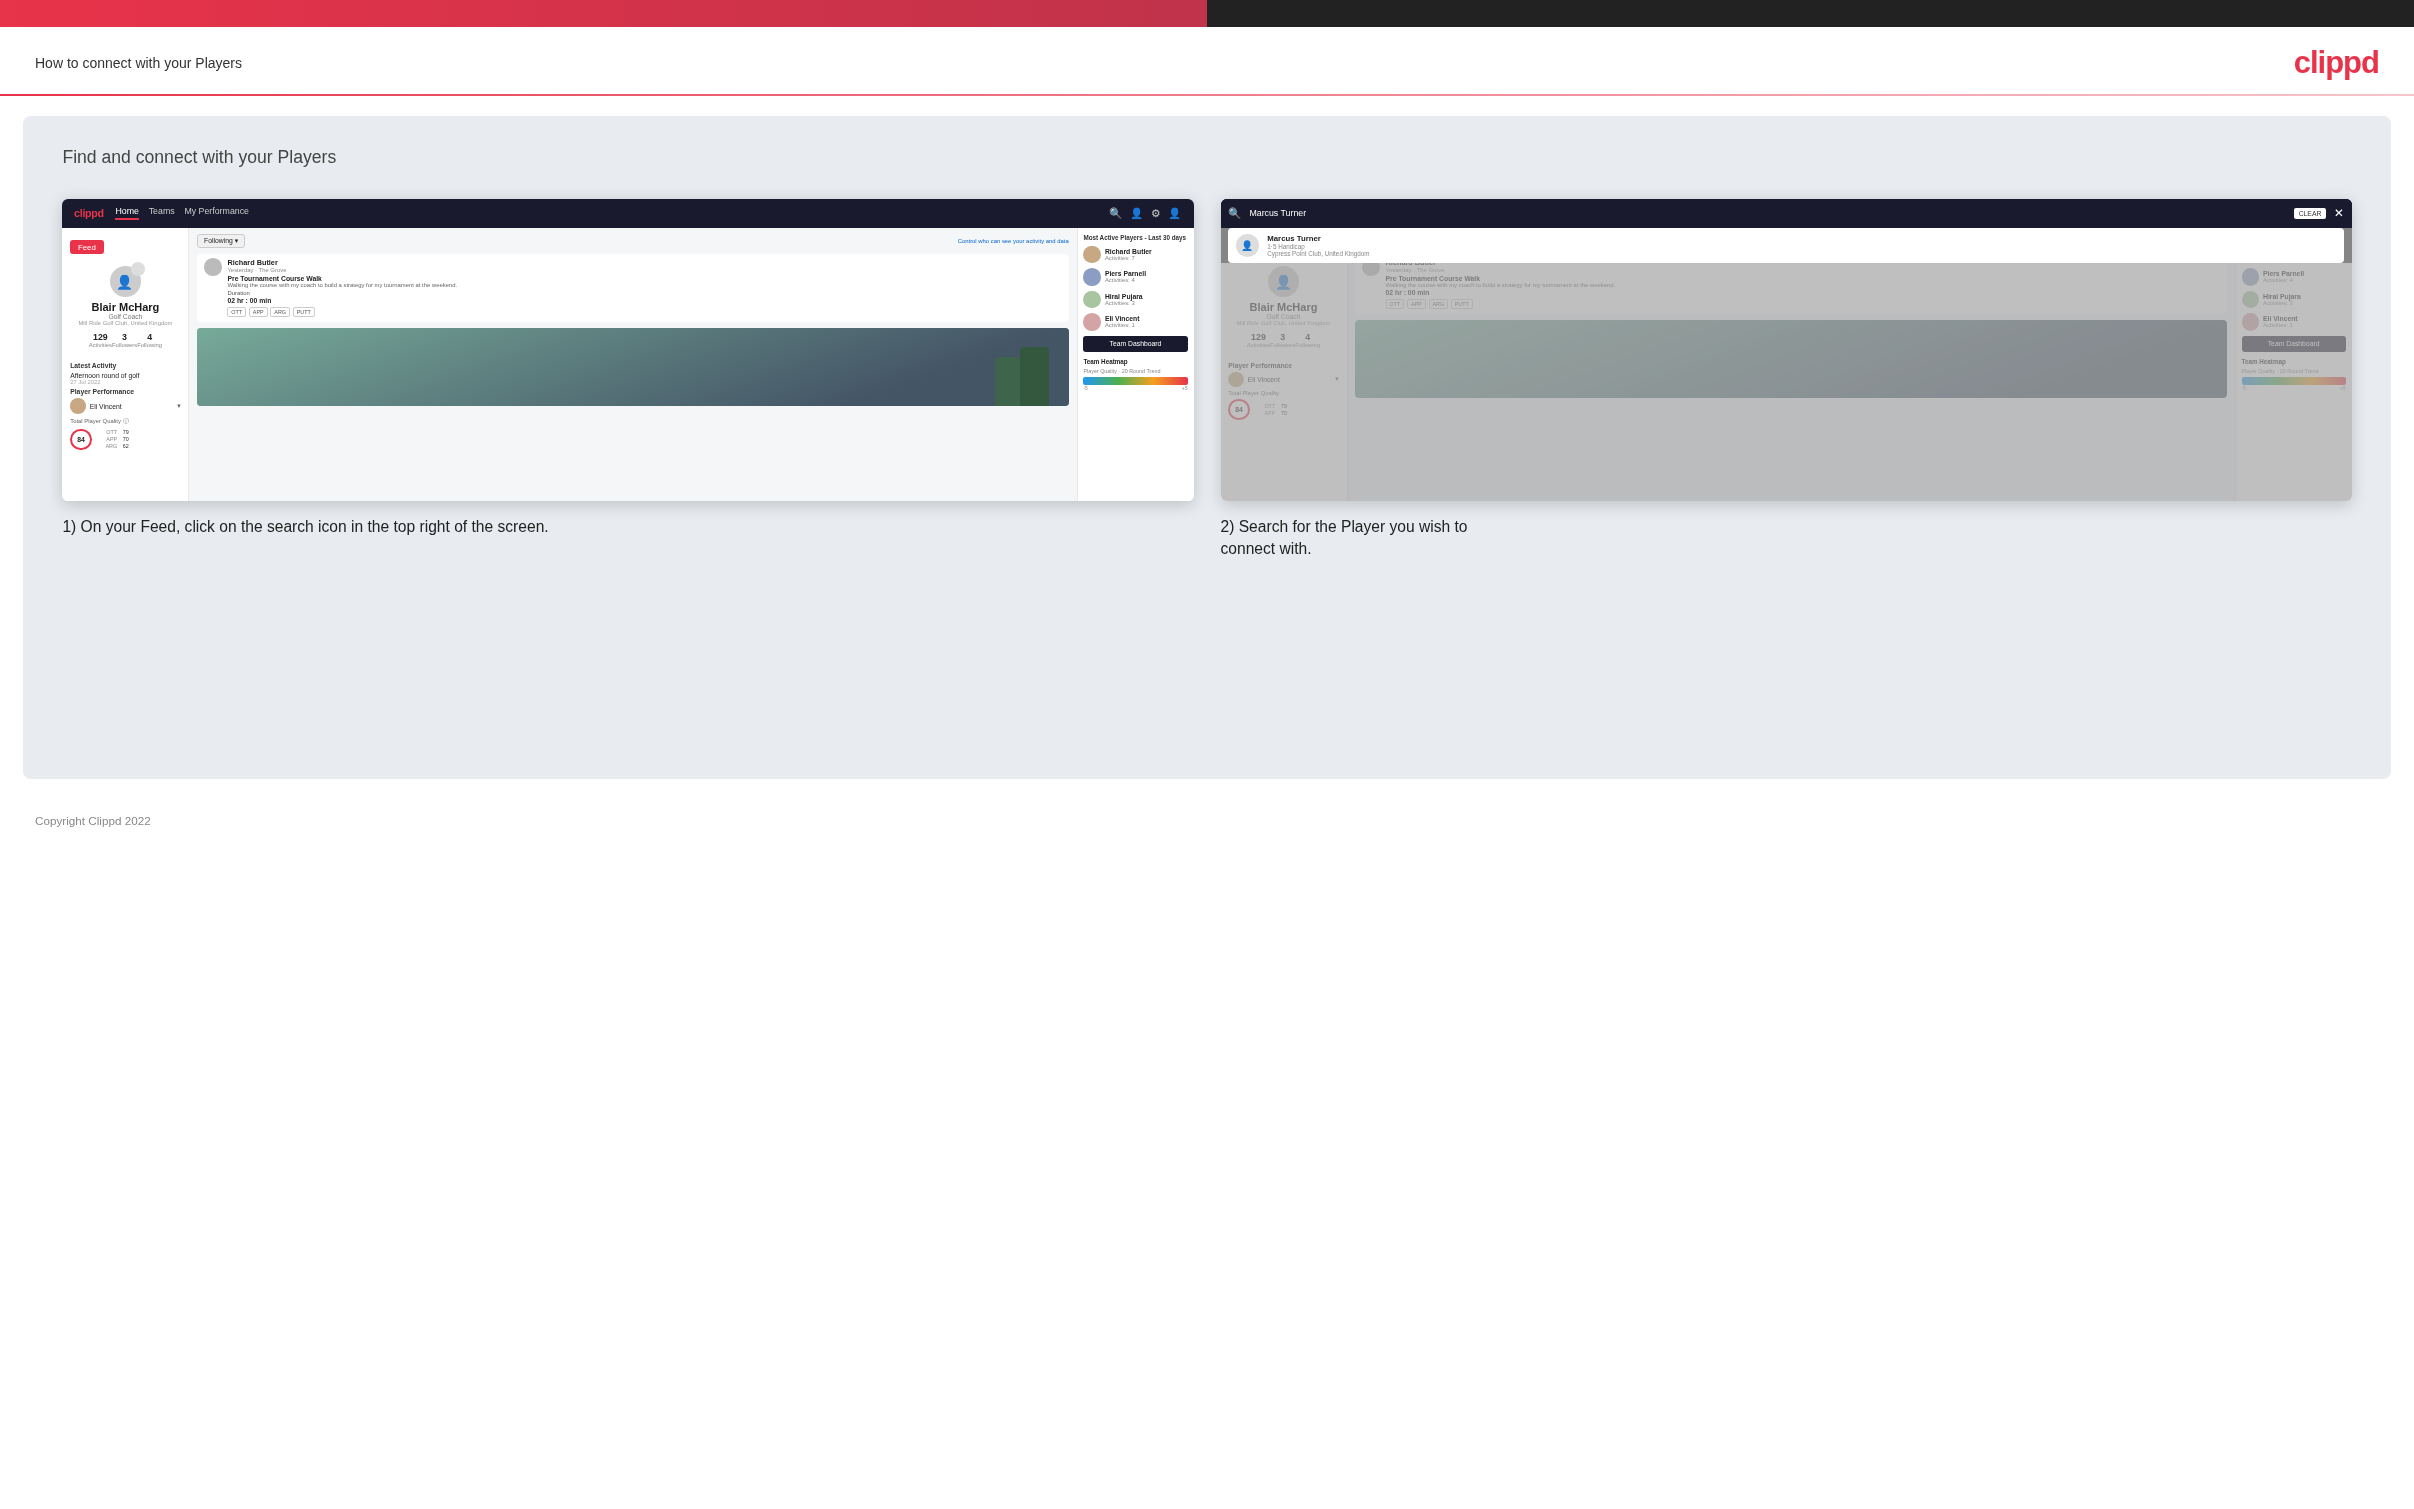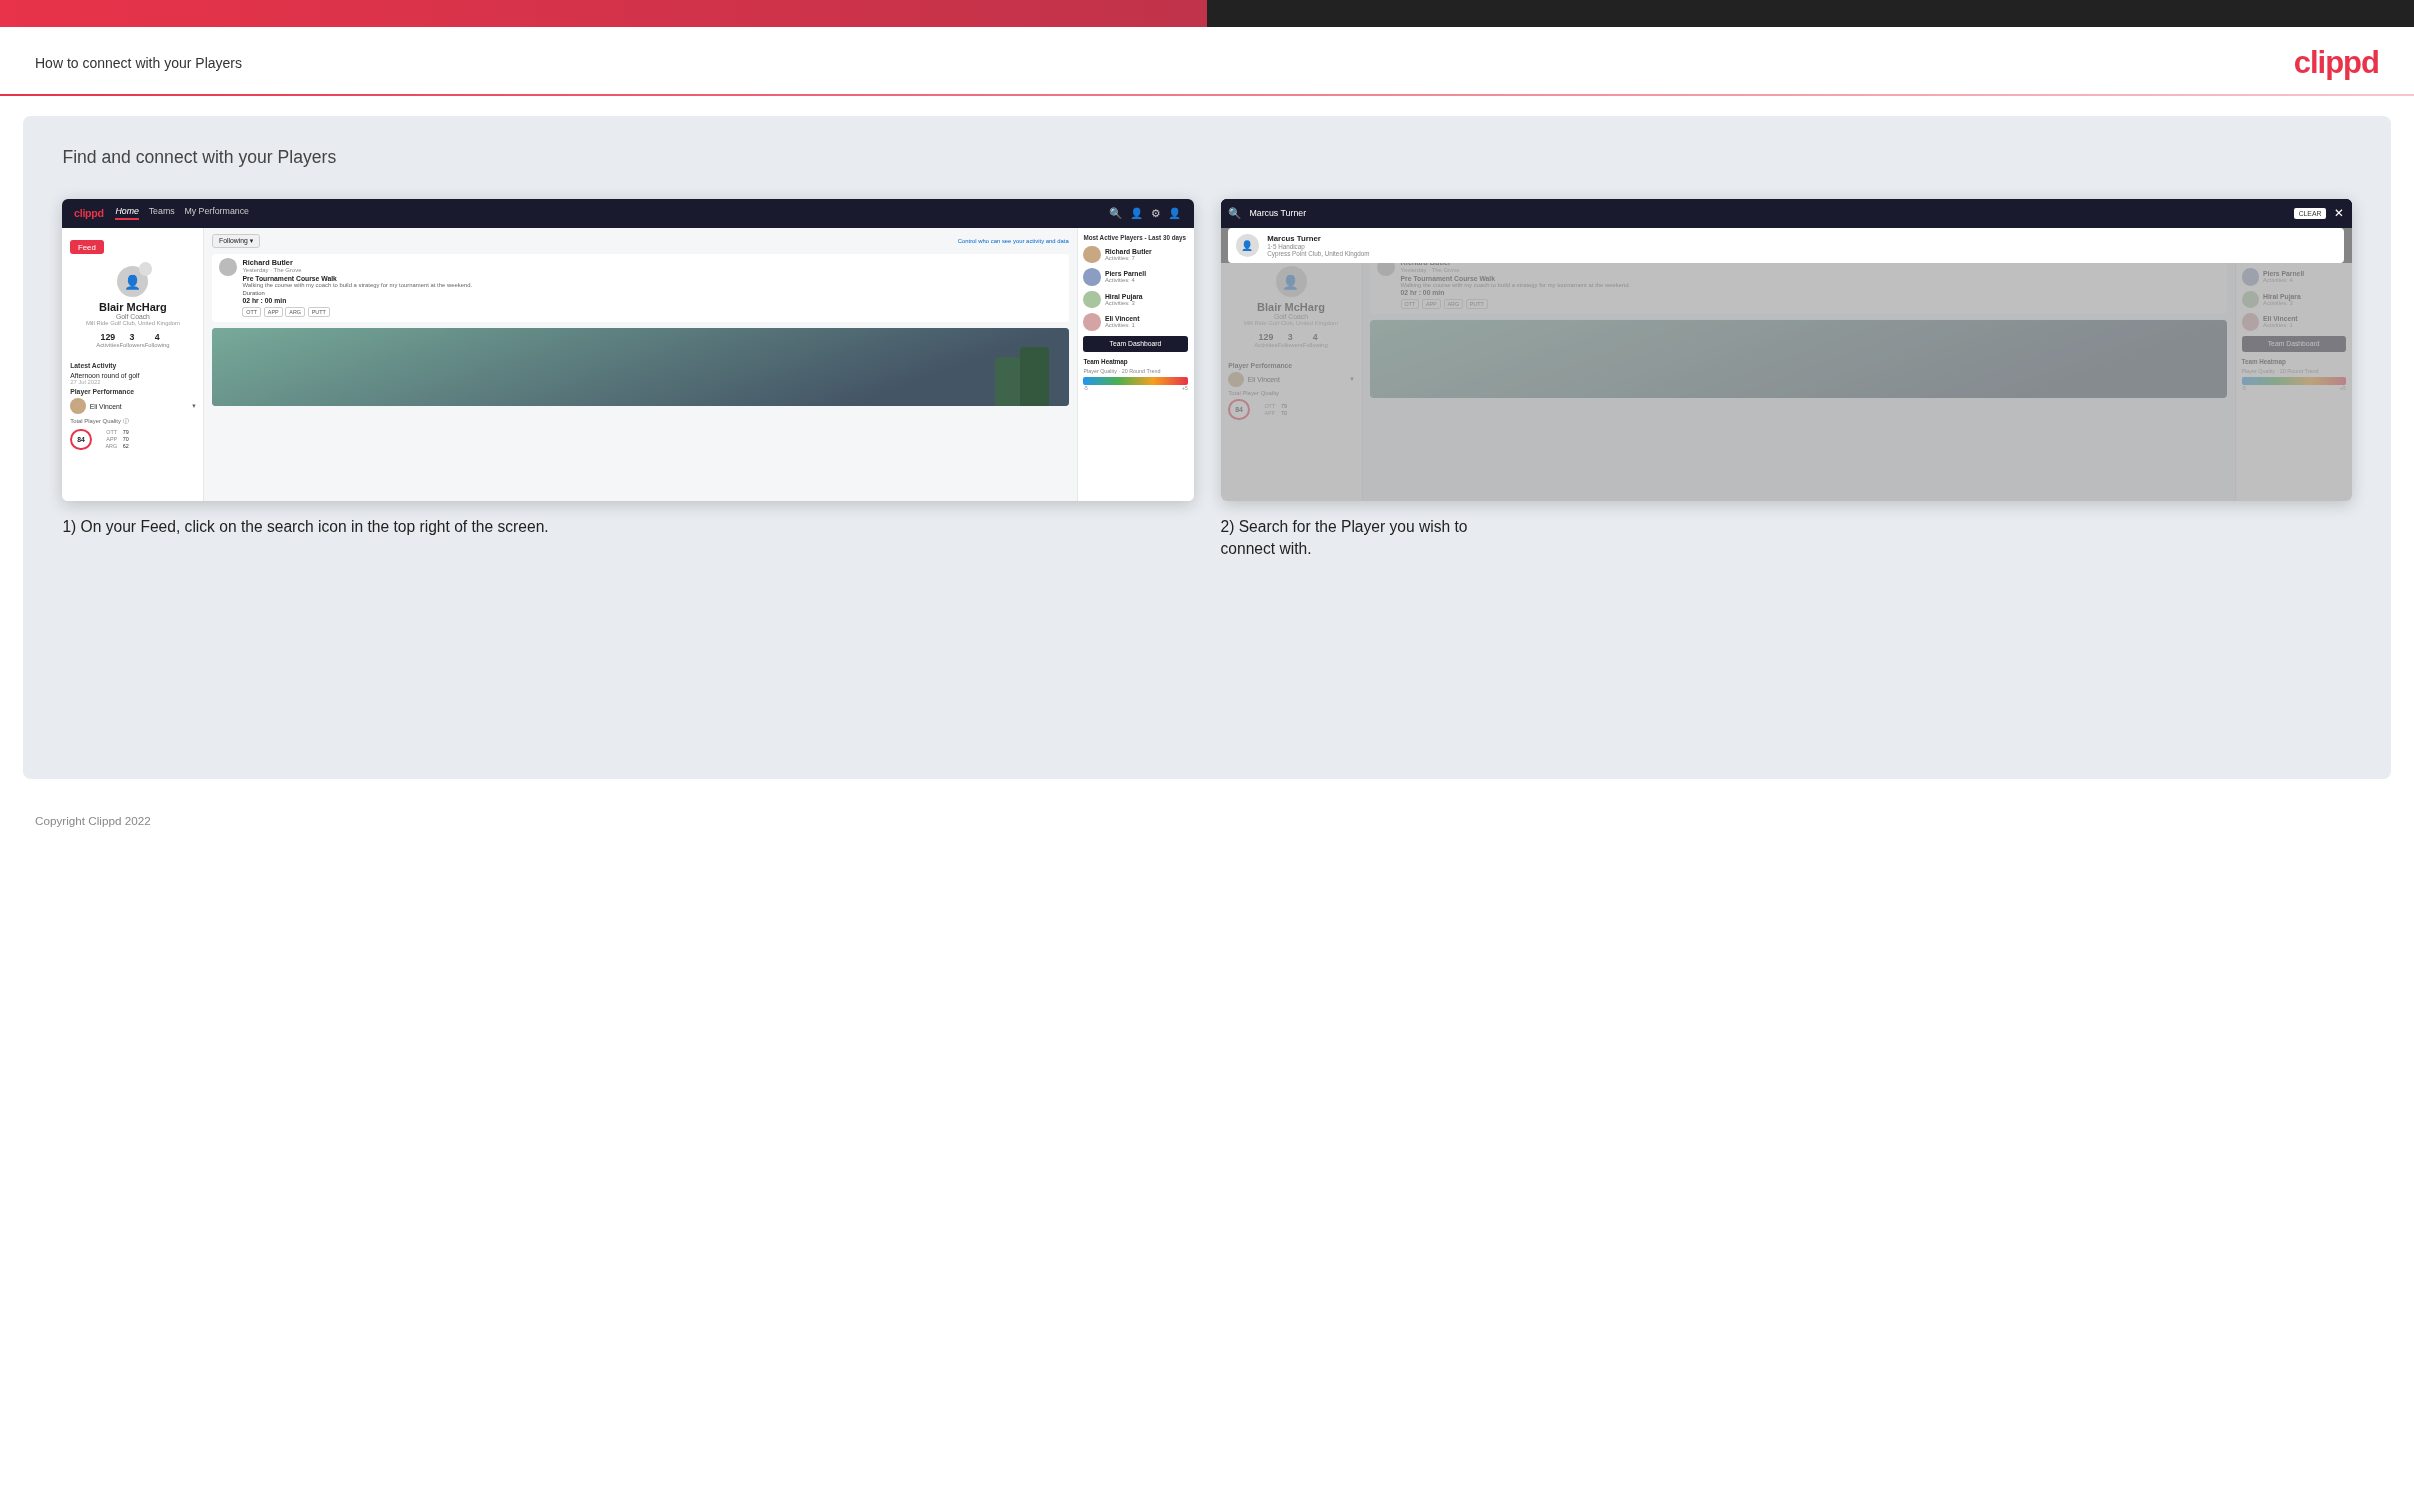--- a/index.html
+++ b/index.html
@@ -92,39 +92,38 @@
     }
     .app-nav-item {
       color: #ccc;
       font-size: 8.8px;
       cursor: pointer;
     }
     .app-nav-item.active {
       color: #fff;
       border-bottom: 2px solid #e8334a;
       padding-bottom: 2px;
-      font-style: italic;
     }
     .app-nav-right {
       margin-left: auto;
       display: flex;
       gap: 7.8px;
       align-items: center;
     }
     .nav-icon {
       color: #ccc;
       font-size: 10.7px;
     }
     .app-body {
       display: flex;
       height: calc(100% - 29px);
       background: #f4f6f8;
     }
     .app-left {
-      width: 142px;
+      width: 127px;
       background: #fff;
       border-right: 1px solid #e8e8e8;
       padding: 7.8px;
       flex-shrink: 0;
     }
     .feed-tab {
       background: #e8334a;
       color: #fff;
       font-size: 7.8px;
       padding: 2.9px 7.8px;

